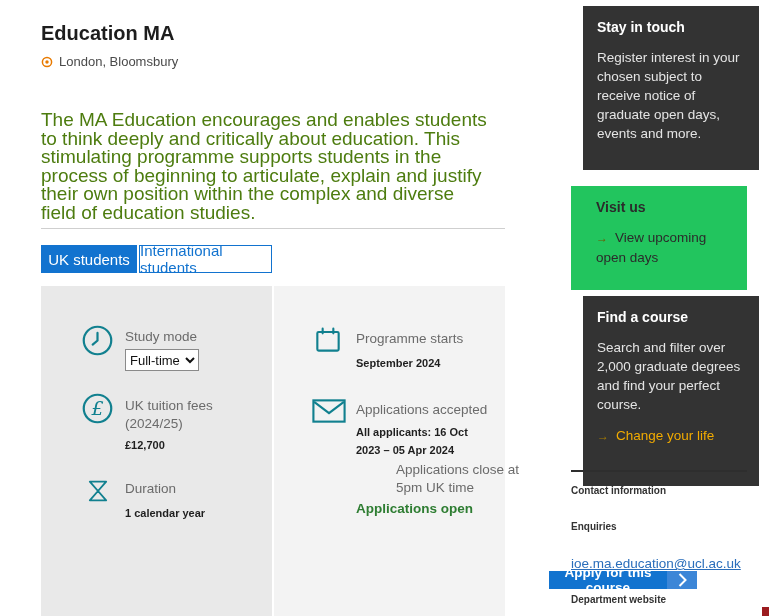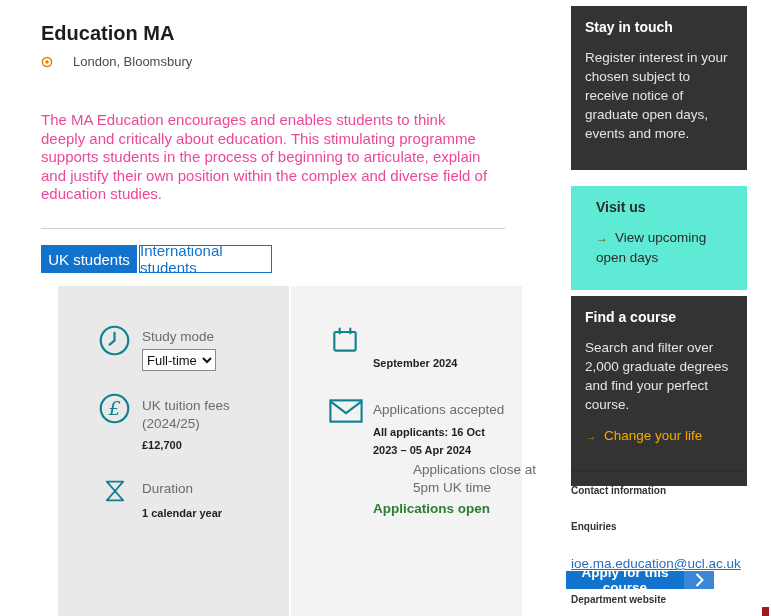--- a/index.html
+++ b/index.html
@@ -2,34 +2,34 @@
 <html><head>
 <meta charset="utf-8">
 <style>
   * { margin:0; padding:0; box-sizing:border-box; }
   html,body { width:771px; height:616px; background:#ffffff; overflow:hidden;
               font-family:"Liberation Sans","DejaVu Sans",sans-serif; }
   .abs { position:absolute; }
 
   
   #page-title { left:41px; top:22px; font-size:20px; font-weight:bold; color:#1d1d1d; }
-  #location-row { left:41px; top:54px; display:flex; align-items:center; gap:20px;
+  #location-row { left:41px; top:54px; display:flex; align-items:center; gap:6px;
                   font-size:13px; color:#4a4a4a; }
-  #description { left:41px; top:111px; width:452px; font-size:15px; line-height:18.5px; color:#ec4899; }
+  #description { left:41px; top:111px; width:452px; font-size:19px; line-height:18.5px; color:#4d7c0f; }
   #main-divider { left:41px; top:228px; width:464px; border-top:1px solid #cfcfcf; }
 
   
   .tab { position:absolute; top:245px; height:28px; display:flex; align-items:center;
          justify-content:center; font-size:15px; cursor:pointer; }
   #tab-uk { left:41px; width:96px; background:var(--blue); color:#fff; }
   #tab-intl { left:139px; width:133px; background:#fff; color:var(--blue);
               border:1px solid var(--blue); }
 
   
-  #panel { left:58px; top:286px; width:464px; height:330px; }
+  #panel { left:41px; top:286px; width:464px; height:330px; }
   #panel-left  { position:absolute; left:0; top:0; width:231px; height:330px; background:#e9e9e9; }
   #panel-right { position:absolute; left:233px; top:0; width:231px; height:330px; background:#f3f3f3; }
   .info-icon { position:absolute; }
   .info-label { position:absolute; font-size:13.5px; line-height:18px; color:#6b6b6b; }
   .info-value { position:absolute; font-size:11px; line-height:18px; font-weight:bold; color:#1f1f1f; }
   .info-note  { position:absolute; font-size:13.5px; line-height:18px; color:#6b6b6b;margin-left:40px; }
   #study-mode-select { position:absolute; left:84px; top:63px; width:74px; height:22px;
                        font-size:13px; font-family:inherit; background:#fff;
                        border:1px solid #8a8a8a; color:#111; }
   #app-status { position:absolute; left:82px; top:215px; font-size:13.5px; font-weight:bold;
@@ -37,22 +37,22 @@
   #apply-btn { position:absolute; left:267px; top:277px; width:164px; height:34px;
                display:flex; align-items:stretch; cursor:pointer; border:none; padding:8px;
                background:none; }
   #apply-btn .apply-label { flex:1; background:var(--blue); color:#fff; font-size:13.5px;
                font-weight:bold; display:flex; align-items:center; justify-content:center; }
   #apply-btn .apply-arrow { width:30px; background:#3c86d7; display:flex; align-items:center;
                justify-content:center; }
 
   
   .side-box { position:absolute; left:571px; width:176px; padding:13px 14px; }
-  .side-box.dark { background:#333333; color:#e4e4e4; }
-  .side-box.yellow { background:#5eead4; color:#2b2b2b;padding-left:25px; }
+  .side-box.dark { background:#333333; color:#e4e4e4;margin-left:12px; }
+  .side-box.yellow { background:#22c55e; color:#2b2b2b;padding-left:25px; }
   .side-title { font-size:14px; font-weight:bold; margin-bottom:13px; }
   .side-box.dark .side-title { color:#ffffff; }
   .side-body { font-size:13.5px; line-height:19px; margin-bottom:12px; }
   .side-link { font-size:13.5px; line-height:19px; cursor:pointer; }
   .side-box.dark .side-link { color:#f2ab00; }
   .side-box.yellow .side-link { color:#2b2b2b; }
   .arrow-glyph { font-size:12px; margin-right:7px; }
   .side-box.dark .arrow-glyph { color:#a97e00; }
   .side-box.yellow .arrow-glyph { color:#6e5600; }
 
@@ -110,20 +110,21 @@
     <div class="info-label" style="left:84px;top:194px">Duration</div>
     <div class="info-value" style="left:84px;top:218px">1 calendar year</div>
   </div>
 
   <div id="panel-right">
 
     <svg class="info-icon" style="left:38px;top:38px" width="32" height="32" viewBox="0 0 24 24">
       <rect x="4" y="6" width="16" height="14" rx="1" fill="none" stroke="var(--teal)" stroke-width="1.6"></rect>
       <path d="M8 3.5 V7 M16 3.5 V7" stroke="var(--teal)" stroke-width="1.6" stroke-linecap="round" fill="none"></path>
     </svg>
+    <div class="info-label" style="left:82px;top:44px">Programme starts</div>
     <div class="info-value" style="left:82px;top:68px">September 2024</div>
 
     <svg class="info-icon" style="left:38px;top:112px" width="34" height="26" viewBox="0 0 24 17">
       <rect x="1" y="1" width="22" height="15" fill="none" stroke="var(--teal)" stroke-width="1.5"></rect>
       <path d="M1.5 2 L12 10 L22.5 2" fill="none" stroke="var(--teal)" stroke-width="1.5"></path>
     </svg>
     <div class="info-label" style="left:82px;top:115px">Applications accepted</div>
     <div class="info-value" style="left:82px;top:137px;width:135px">All applicants: 16 Oct 2023 – 05 Apr 2024</div>
     <div class="info-note" style="left:82px;top:175px;width:135px">Applications close at 5pm UK time</div>
     <div id="app-status">Applications open</div>

